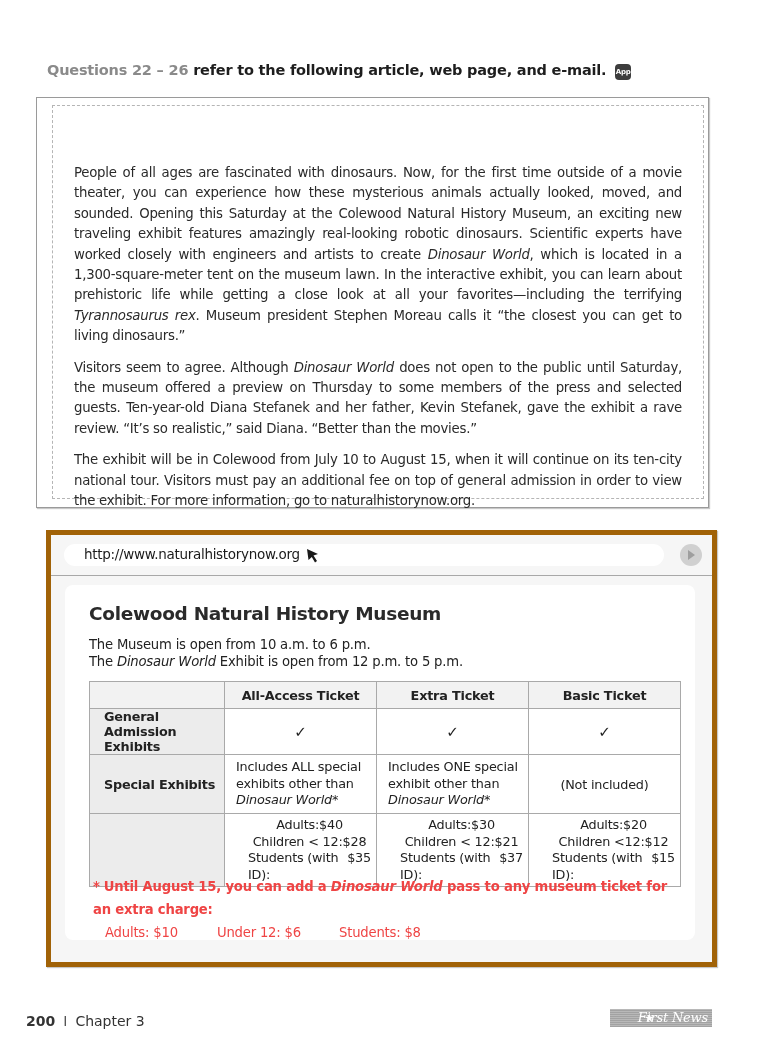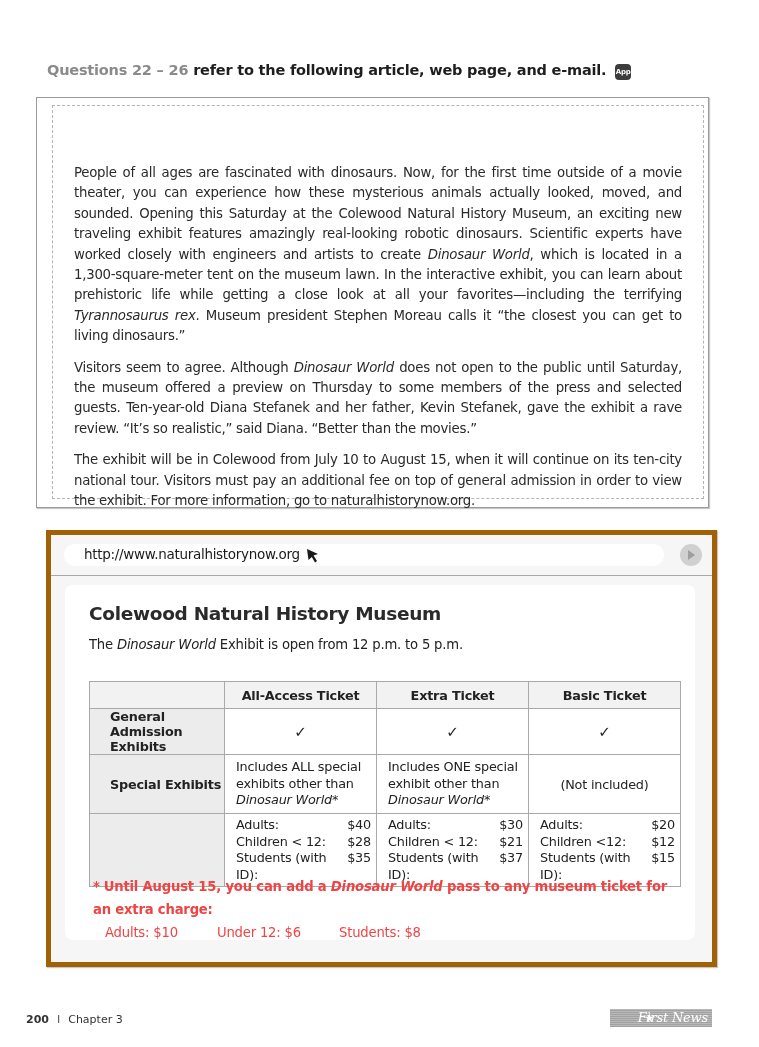--- a/index.html
+++ b/index.html
@@ -54,35 +54,35 @@
   }
   .museum-title {
     position:absolute; left:24px; top:18px; font-size:18.5px; font-weight:bold; color:#2a2a2a; letter-spacing:-0.3px;
   }
   .hours { position:absolute; left:24px; top:51px; font-size:13.2px; line-height:17px; color:#222; letter-spacing:-0.2px; }
   table.tickets {
     position:absolute; left:24px; top:96px; border-collapse:collapse; font-size:12.8px; color:#222; letter-spacing:-0.2px;
   }
   table.tickets td, table.tickets th { border:1px solid #a9a9a9; padding:0; vertical-align:middle; }
   table.tickets th { height:26px; font-weight:bold; text-align:center; background:#f2f2f2; font-size:12.8px; }
-  table.tickets .rowhead { background:#ececec; font-weight:bold; padding-left:20px; text-align:left; }
+  table.tickets .rowhead { background:#ececec; font-weight:bold; padding-left:14px; text-align:left; }
   .col0 { width:134px; } .col1 { width:151px; } .col2 { width:151px; } .col3 { width:151px; }
   .check-cell { text-align:center; height:40px; font-size:15px; }
   .desc-cell { padding:4px 0 4px 11px !important; line-height:16.5px; height:50px; }
   .desc-center { text-align:center; }
   .price-cell { padding:3px 5px 3px 11px !important; line-height:16.5px; height:50px; }
-  .price-line { display:flex; justify-content:space-between; }
+  .price-line { display:flex; justify-content:center;margin-left:12px; }
   .note {
     position:absolute; left:28px; top:290px; font-size:13.2px; line-height:23px; color:#ef4444; width:580px; letter-spacing:-0.2px;
   }
   .note .bold { font-weight:bold; }
   .note .star { font-weight:bold; margin-right:4px; }
   .addon { display:flex; padding-left:12px; }
   .addon span { display:inline-block; }
-  .footer-page { position:absolute; left:26px; top:1013px; font-size:11px; color:#333; }
+  .footer-page { position:absolute; left:26px; top:1013px; font-size:14px; color:#333; }
   .footer-page b { font-weight:bold; }
   .footer-page .sep { margin:0 8px; color:#555; }
   .logo {
     position:absolute; left:610px; top:1009px; width:102px; height:18px;
     background:repeating-linear-gradient(#b8b8b8 0 1px, #a2a2a2 1px 2px);
   }
   .logo-text {
     position:absolute; right:4px; top:1px; font-family:"DejaVu Serif", serif; font-style:italic; color:#ffffff;
     font-size:13px; letter-spacing:-0.2px;
   }
@@ -112,20 +112,21 @@
     <svg class="cursor-icon" viewBox="0 0 14 16">
       <path d="M1 1 L12 6 L7.5 7.5 L11 13 L9 14.5 L5.8 9 L2.5 12 Z" fill="#1a1a1a"></path>
     </svg>
   </div>
   <div class="go-btn"><span></span></div>
   <div class="bar-divider"></div>
 
   <div class="page-panel">
     <div class="museum-title">Colewood Natural History Museum</div>
     <div class="hours">
+      <div>The Museum is open from 10 a.m. to 6 p.m.</div>
       <div><span>The </span><i>Dinosaur World</i><span> Exhibit is open from 12 p.m. to 5 p.m.</span></div>
     </div>
 
     <table class="tickets">
       <tbody>
           <tr>
         <th class="col0"></th>
         <th class="col1">All-Access Ticket</th>
         <th class="col2">Extra Ticket</th>
         <th class="col3">Basic Ticket</th>

